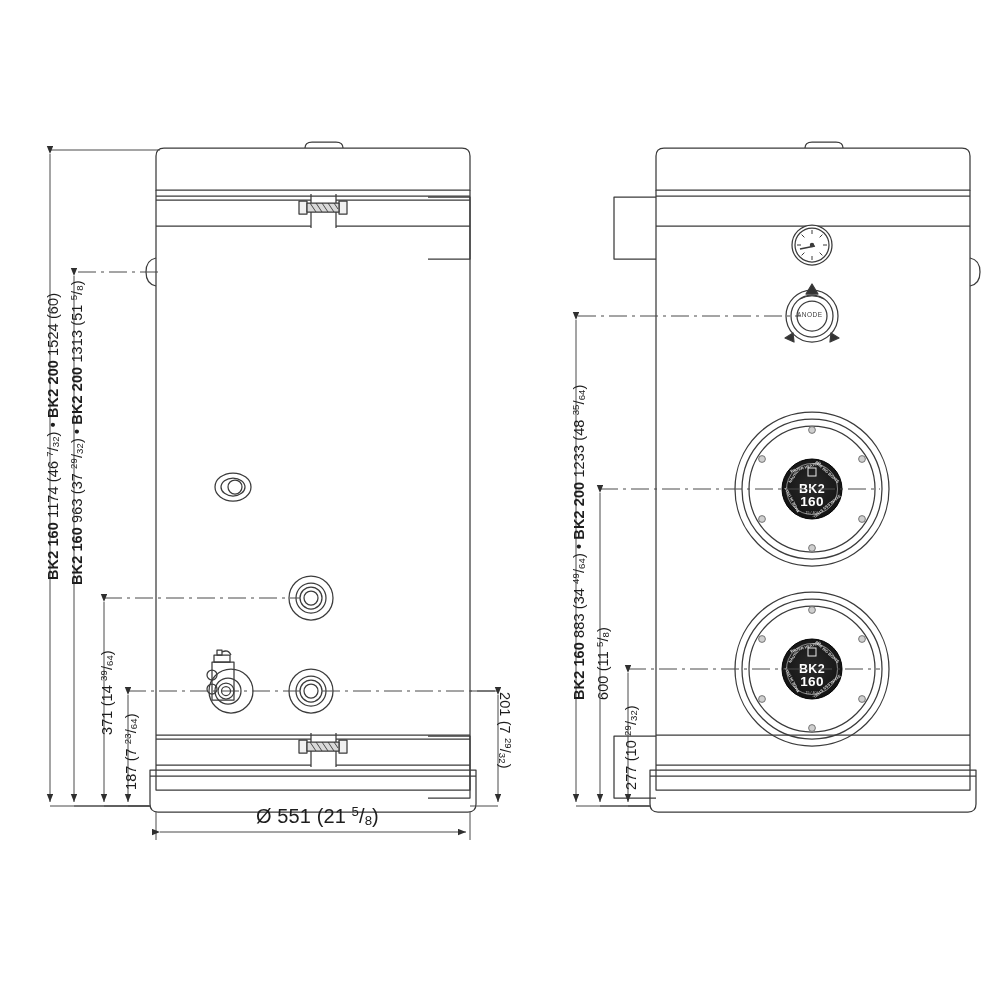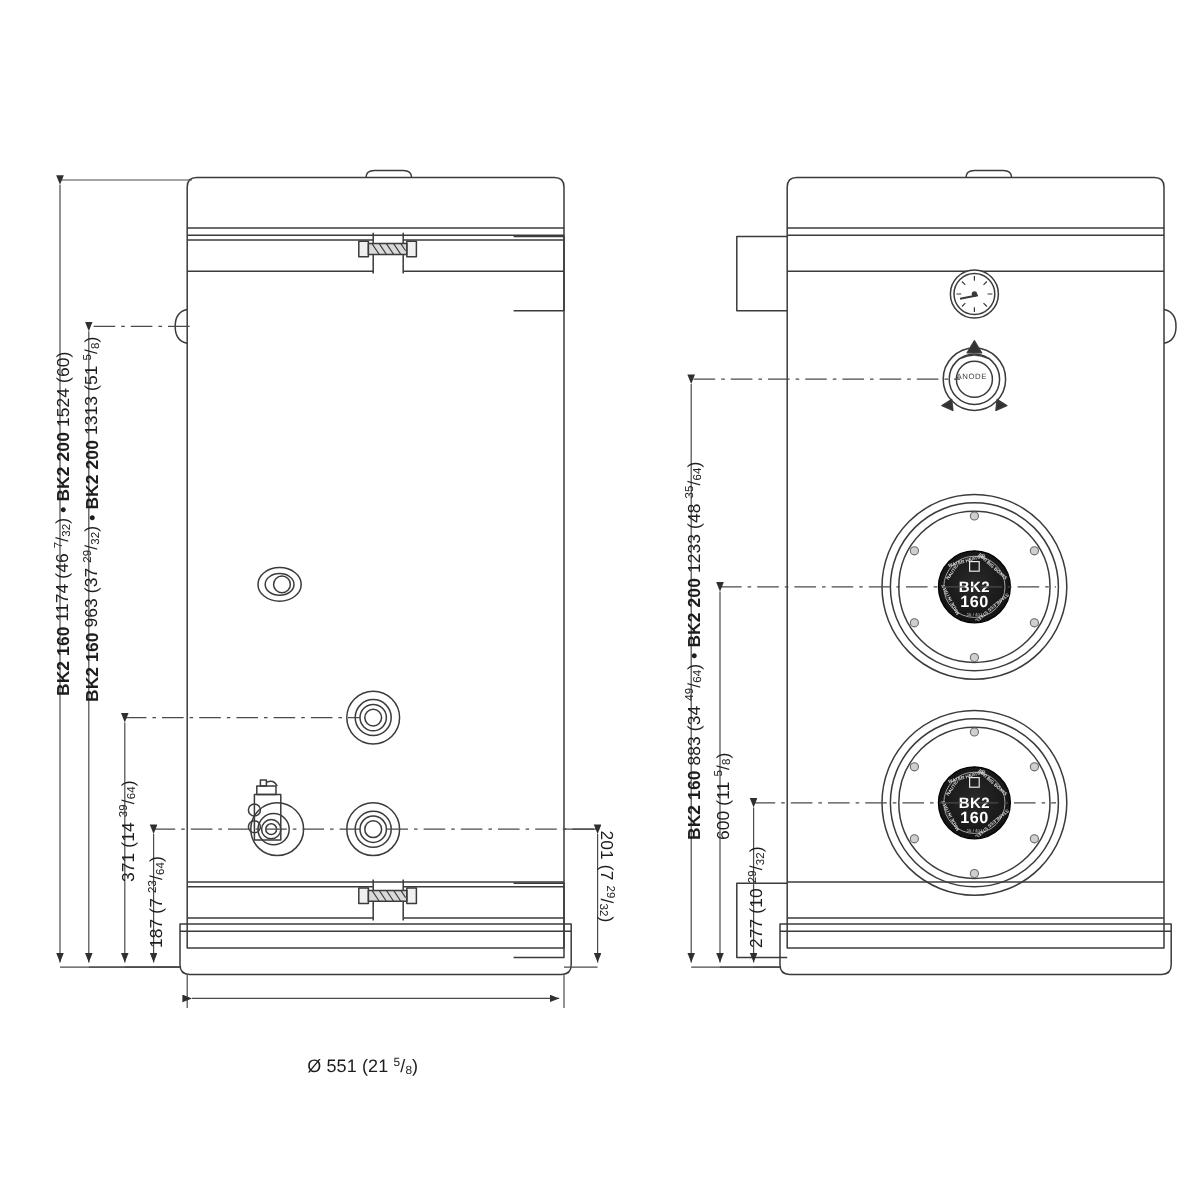--- a/index.html
+++ b/index.html
@@ -262,21 +262,21 @@
 <div class="lbl vert" style="left:122px;top:790px;transform:rotate(-90deg);font-size:14.5px;">
   <span>187</span>
   (<span>7</span>&nbsp;<sup>23</sup>/<sub>64</sub>)
 </div>
 
 <div class="lbl vert" style="left:514px;top:692px;transform:rotate(90deg);font-size:14.5px;">
   <span>201</span>
   (<span>7</span>&nbsp;<sup>29</sup>/<sub>32</sub>)
 </div>
 
-<div class="lbl" style="left:256px;top:880px;font-size:15px;">
+<div class="lbl" style="left:256px;top:804px;font-size:20px;">
   <span>Ø</span>
   <span>551</span>
   (<span>21</span>&nbsp;<sup>5</sup>/<sub>8</sub>)
 </div>
 
 <div class="lbl vert b" style="left:570px;top:700px;transform:rotate(-90deg);font-size:14.5px;">
   <span>BK2 160</span>
   <span style="font-weight:normal"><span>883</span>
   (<span>34</span>&nbsp;<sup>49</sup>/<sub>64</sub>)</span>
   <span>•</span>

